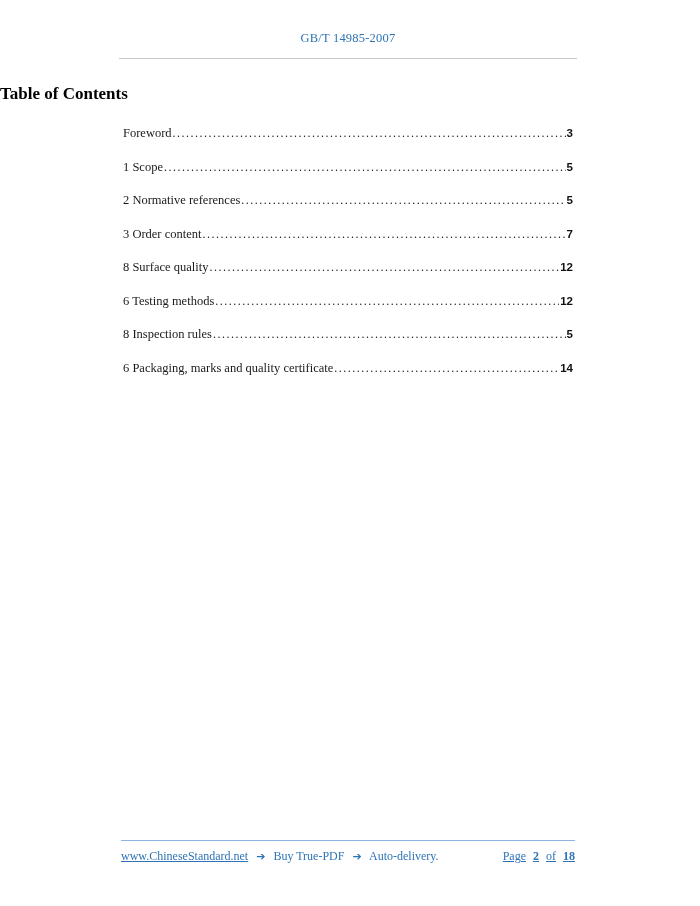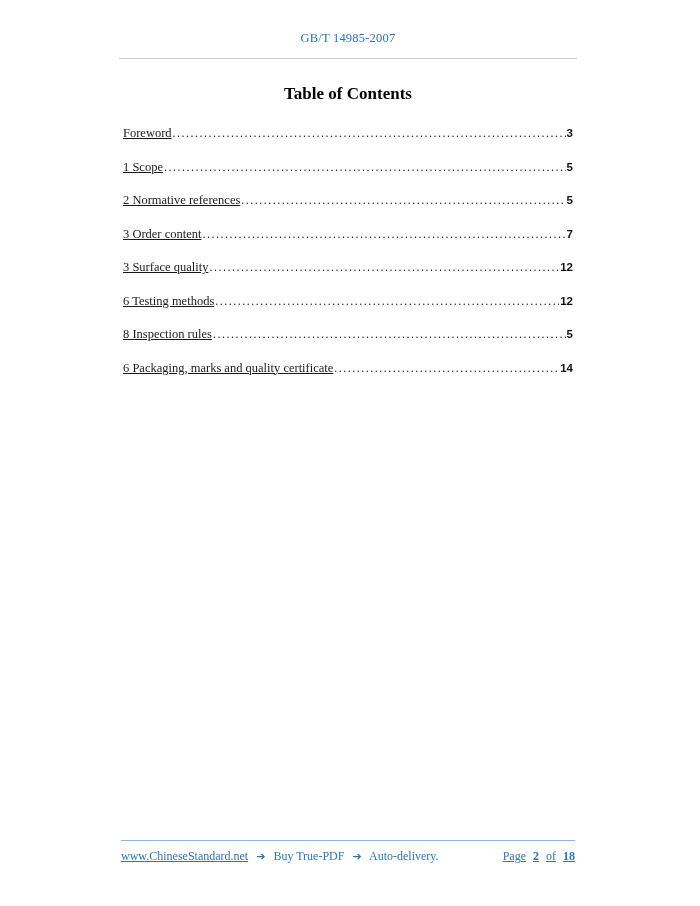--- a/index.html
+++ b/index.html
@@ -26,39 +26,37 @@
   }
   .header-divider {
     width: 458px;
     margin: 12px auto 0 auto;
     border: none;
     border-top: 1px solid #c9c9c9;
     height: 0;
   }
   .doc-title {
     margin: 25px 0 0 0;
-    text-align: center;
     font-size: 17px;
     font-weight: bold;
     color: #000000;
   }
   .toc {
     margin: 23px 123px 0 123px;
   }
   .toc-row {
     display: flex;
     align-items: baseline;
     margin-bottom: 20.5px;
     font-size: 12.5px;
     line-height: 13px;
   }
   .toc-title {
     white-space: nowrap;
     flex-shrink: 0;
-    text-decoration: underline;
   }
   .toc-leader {
     flex: 1 1 auto;
     min-width: 0;
     overflow: hidden;
     white-space: nowrap;
     margin: 0 1px;
   }
   .toc-leader::after {
     content: "...................................................................................................................................................................................................................";
@@ -143,21 +141,21 @@
     </div>
 
     <div class="toc-row">
       <span class="toc-title">3 Order content</span>
       <span class="toc-leader"></span>
       <span class="toc-page">7</span>
     </div>
 
 
     <div class="toc-row">
-      <span class="toc-title">3 Surface quality</span>
+      <span class="toc-title">8 Surface quality</span>
       <span class="toc-leader"></span>
       <span class="toc-page">12</span>
     </div>
 
     <div class="toc-row">
       <span class="toc-title">6 Testing methods</span>
       <span class="toc-leader"></span>
       <span class="toc-page">12</span>
     </div>
 

